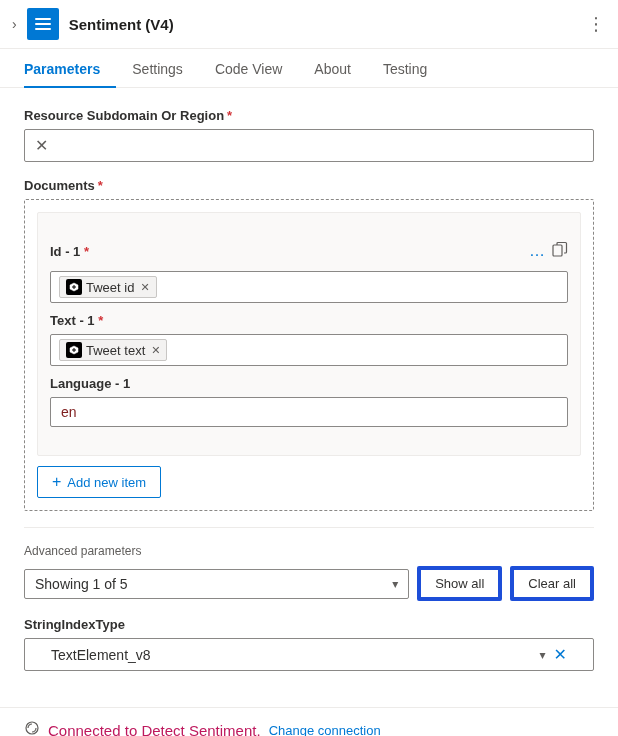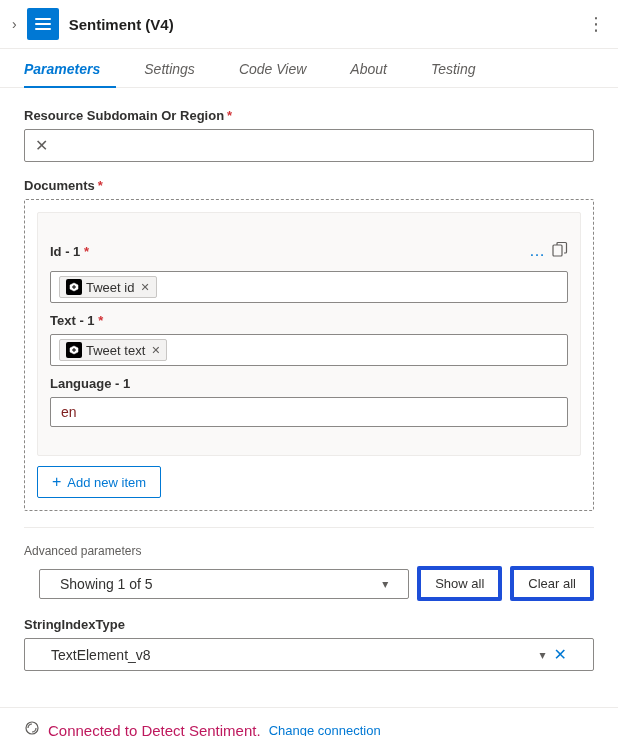--- a/index.html
+++ b/index.html
@@ -58,22 +58,21 @@
       font-size: 18px;
       cursor: pointer;
       letter-spacing: 1px;
     }
 
     
     .tabs {
       display: flex;
       border-bottom: 1px solid #edebe9;
       padding: 0 24px;
-      gap: 12px;
-      font-style: italic;
+      gap: 0;
     }
     .tab {
       padding: 12px 16px 10px;
       font-size: 14px;
       color: #605e5c;
       cursor: pointer;
       position: relative;
       white-space: nowrap;
     }
     .tab:first-child {
@@ -273,23 +272,22 @@
       gap: 8px;
       margin-bottom: 16px;
     }
     .dropdown-wrapper {
       flex: 1;
       display: flex;
       align-items: center;
       border: 1px solid #8a8886;
       border-radius: 2px;
       background: #fff;
-      padding: 6px 20px;
-      cursor: pointer;
-      margin-left: 15px;
+      padding: 6px 10px;
+      cursor: pointer;
     }
     .dropdown-value {
       flex: 1;
       font-size: 14px;
       color: #323130;
     }
     .dropdown-chevron {
       color: #605e5c;
       font-size: 12px;
     }

